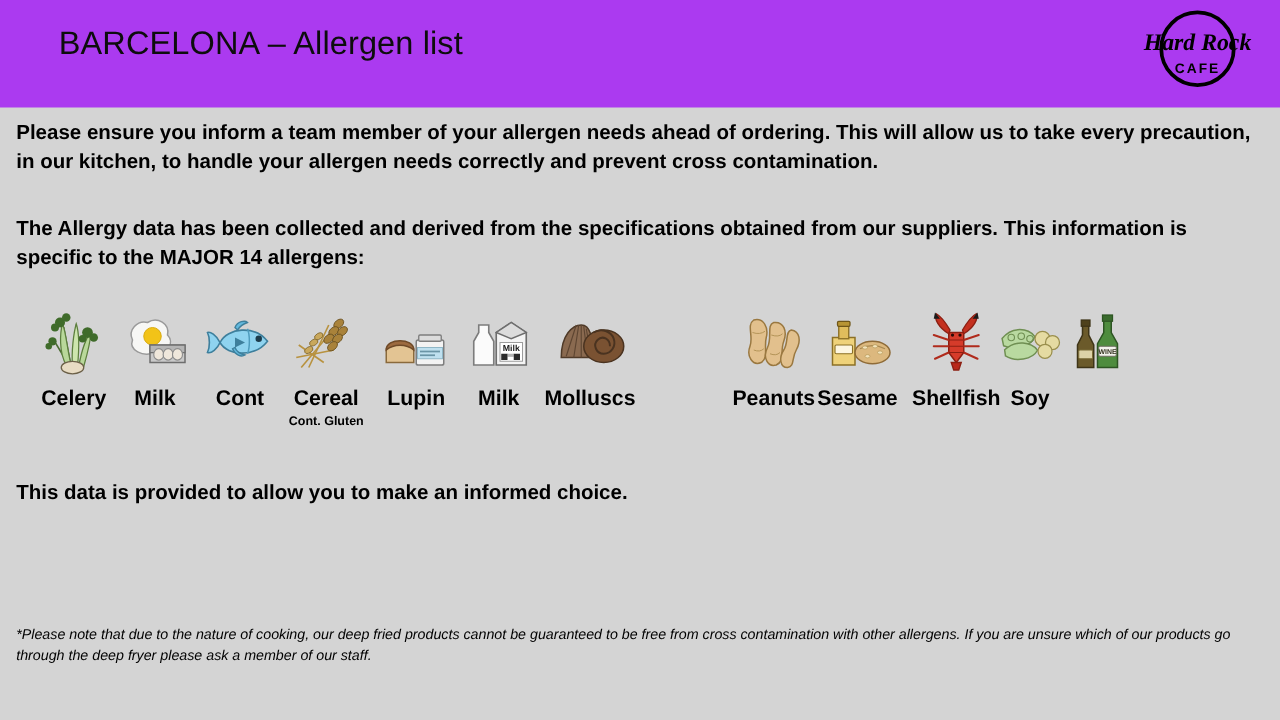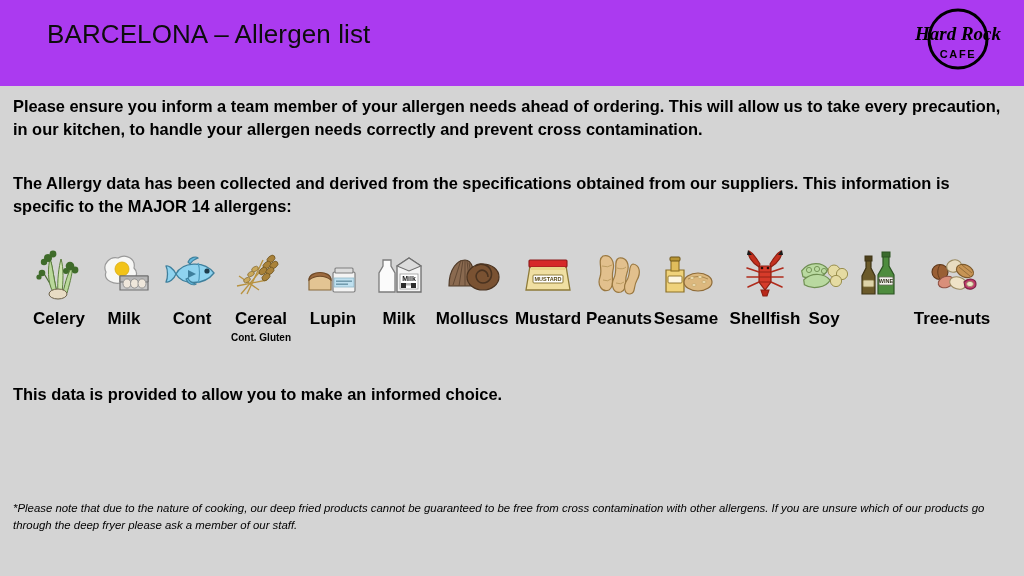--- a/index.html
+++ b/index.html
@@ -275,32 +275,20 @@
             <path d="M23 15 L26 40"></path>
               <path d="M25 17 L29 39"></path>
           </g>
           <ellipse cx="39" cy="31" rx="16" ry="13" fill="#7a5232" stroke="#4a3320" stroke-width="1.2"></ellipse>
           <path d="M44 31 C44 25 38 22 34 26 C30 30 33 37 39 37 C45 37 49 31 47 25 C45 19 37 16 31 20" fill="none" stroke="#4a3320" stroke-width="1.6"></path>
         </svg>
       </div>
       <div class="allergen-label">Molluscs</div>
     </div>
 
-    <div class="allergen" style="left:548px">
-      <div class="allergen-icon">
-        <svg viewBox="0 0 56 56" width="56" height="56">
-          <path d="M10 20 L46 20 L50 44 L6 44 Z" fill="#f0dfa2" stroke="#8d7a38" stroke-width="1.3"></path>
-          <rect x="9" y="14" width="38" height="7" rx="1" fill="#d62828" stroke="#8b1a1a" stroke-width="1.1"></rect>
-          <rect x="11" y="21" width="34" height="3" fill="#e8d488"></rect>
-          <rect x="13" y="29" width="30" height="8" rx="1" fill="#ffffff" stroke="#8d7a38" stroke-width="1"></rect>
-          <text x="28" y="35" text-anchor="middle" font-family="'Liberation Sans', sans-serif" font-size="5.5" font-weight="bold" fill="#5a4a18">MUSTARD</text>
-        </svg>
-      </div>
-      <div class="allergen-label">Mustard</div>
-    </div>
 
     <div class="allergen" style="left:686px">
       <div class="allergen-icon">
         <svg viewBox="0 0 56 56" width="56" height="56">
           <path d="M8 24 L26 24 L26 46 L8 46 Z" fill="#efd27a" stroke="#8c7026" stroke-width="1.2"></path>
           <rect x="13" y="14" width="8" height="11" fill="#e0bd5c" stroke="#8c7026" stroke-width="1.1"></rect>
           <rect x="12" y="11" width="10" height="4" rx="1" fill="#b89534" stroke="#6f5618" stroke-width="1"></rect>
           <rect x="10" y="30" width="14" height="7" rx="1" fill="#fdf6e0" stroke="#8c7026" stroke-width="0.9"></rect>
           <ellipse cx="40" cy="36" rx="14" ry="9" fill="#dcb87e" stroke="#8e6b38" stroke-width="1.2"></ellipse>
           <path d="M30 33 Q40 28 50 33" fill="none" stroke="#a98952" stroke-width="1"></path>
@@ -396,34 +384,15 @@
           <rect x="13" y="10" width="7" height="5" fill="#4e411c" stroke="#3e3417" stroke-width="1"></rect>
           <rect x="11" y="34" width="11" height="7" rx="1" fill="#ddd3a8" stroke="#7b6c38" stroke-width="0.8"></rect>
           <path d="M31 20 L31 10 L37 10 L37 20 L42 29 L42 48 L26 48 L26 29 Z" fill="#4e8c3e" stroke="#2d5523" stroke-width="1.2"></path>
           <rect x="30" y="6" width="8" height="5" fill="#3a6b2d" stroke="#2d5523" stroke-width="1"></rect>
           <rect x="27" y="31" width="14" height="8" rx="1" fill="#f2f2ec" stroke="#6d6d60" stroke-width="0.8"></rect>
           <text x="34" y="37" text-anchor="middle" font-family="'Liberation Sans', sans-serif" font-size="5.5" font-weight="bold" fill="#33331f">WINE</text>
         </svg>
       </div>
     </div>
 
-    <div class="allergen" style="left:952px">
-      <div class="allergen-icon">
-        <svg viewBox="0 0 56 56" width="56" height="56">
-          <ellipse cx="16" cy="26" rx="8" ry="7.5" fill="#9a5f34" stroke="#5e3719" stroke-width="1.1"></ellipse>
-          <path d="M16 19 C13 23 13 29 16 33" fill="none" stroke="#5e3719" stroke-width="0.9"></path>
-          <ellipse cx="30" cy="20" rx="7.5" ry="6" fill="#e8dcc0" stroke="#9b8b62" stroke-width="1.1" transform="rotate(-20 30 20)"></ellipse>
-          <ellipse cx="41" cy="25" rx="9" ry="6" fill="#c79454" stroke="#7d5a2c" stroke-width="1.1" transform="rotate(25 41 25)"></ellipse>
-          <g stroke="#8a6433" stroke-width="0.8" fill="none">
-            <path d="M35 21 L46 30"></path>
-              <path d="M38 19 L48 27"></path>
-          </g>
-          <ellipse cx="22" cy="36" rx="8" ry="5.5" fill="#d98f7a" stroke="#8e5042" stroke-width="1.1" transform="rotate(-18 22 36)"></ellipse>
-          <ellipse cx="34" cy="37" rx="8.5" ry="6" fill="#efe3c7" stroke="#9b8b62" stroke-width="1.1" transform="rotate(15 34 37)"></ellipse>
-          <path d="M40 36 C45 31 52 33 52 38 C52 43 45 45 41 41 Z" fill="#c03a6b" stroke="#7d2244" stroke-width="1.1"></path>
-          <ellipse cx="46" cy="38" rx="3.4" ry="2.6" fill="#f0e4c8" stroke="#9b8b62" stroke-width="0.8"></ellipse>
-        </svg>
-      </div>
-      <div class="allergen-label">Tree-nuts</div>
-    </div>
 
   </div>
 </div>
 
 </body></html>

